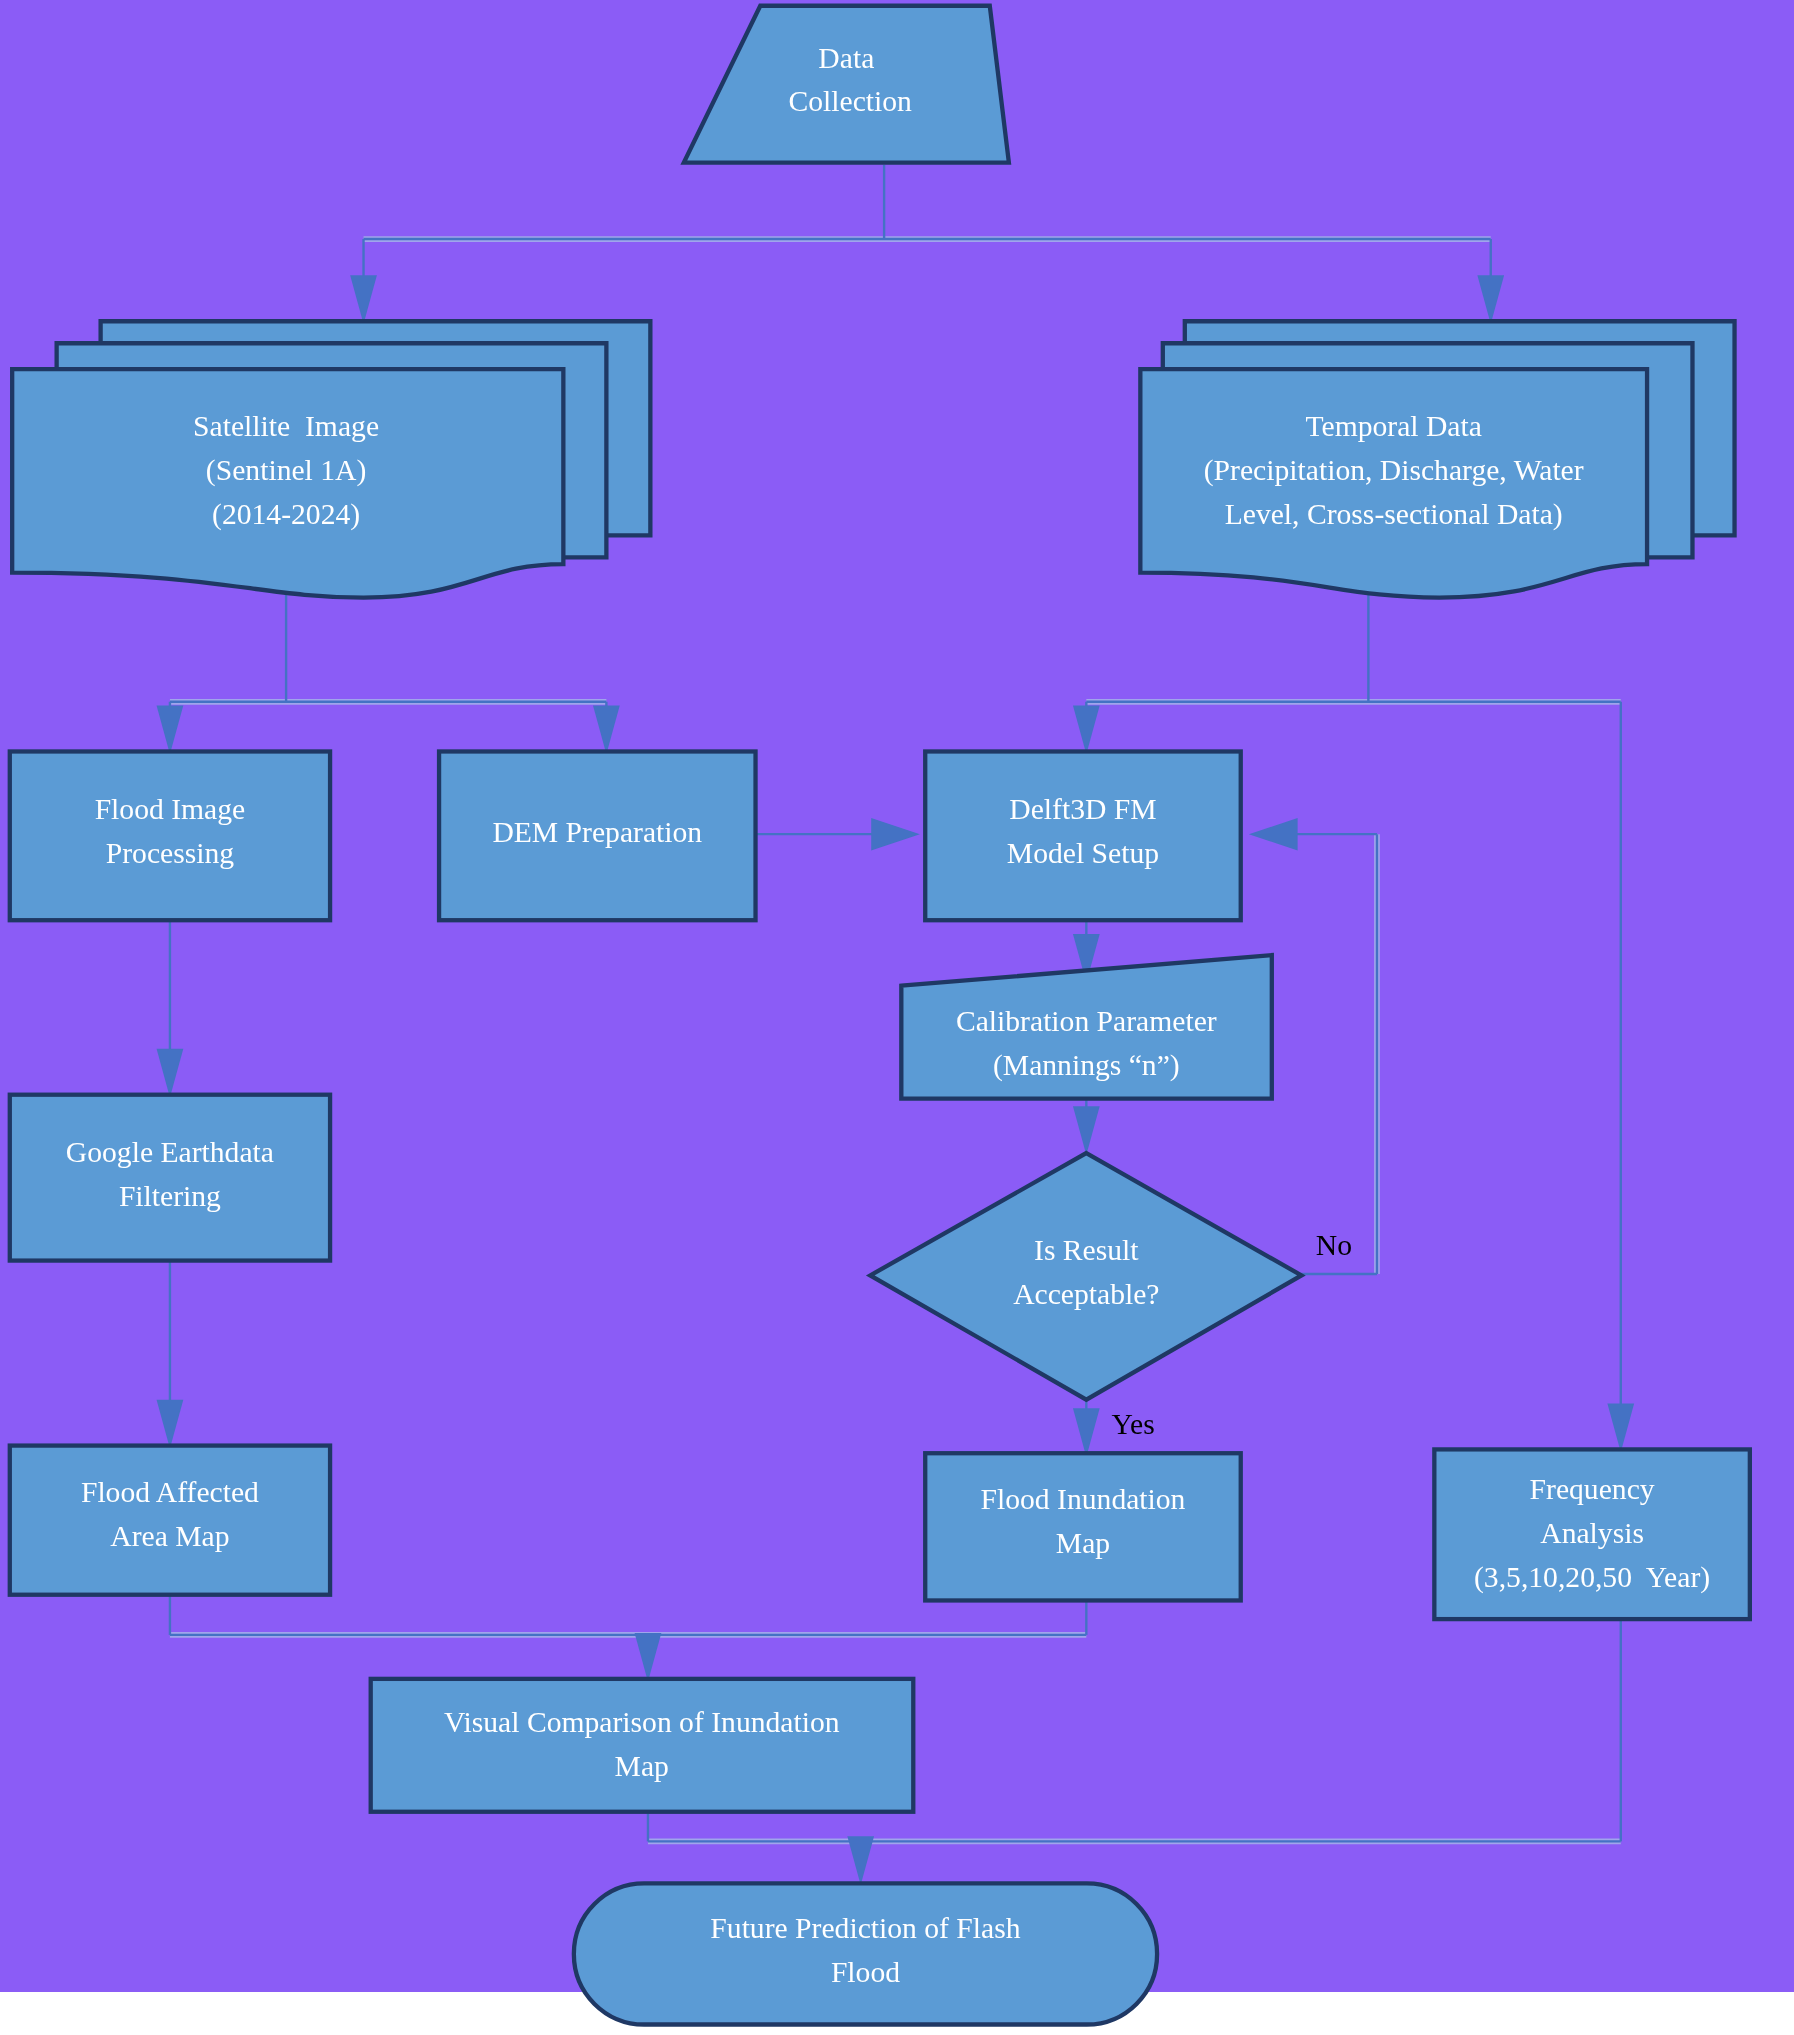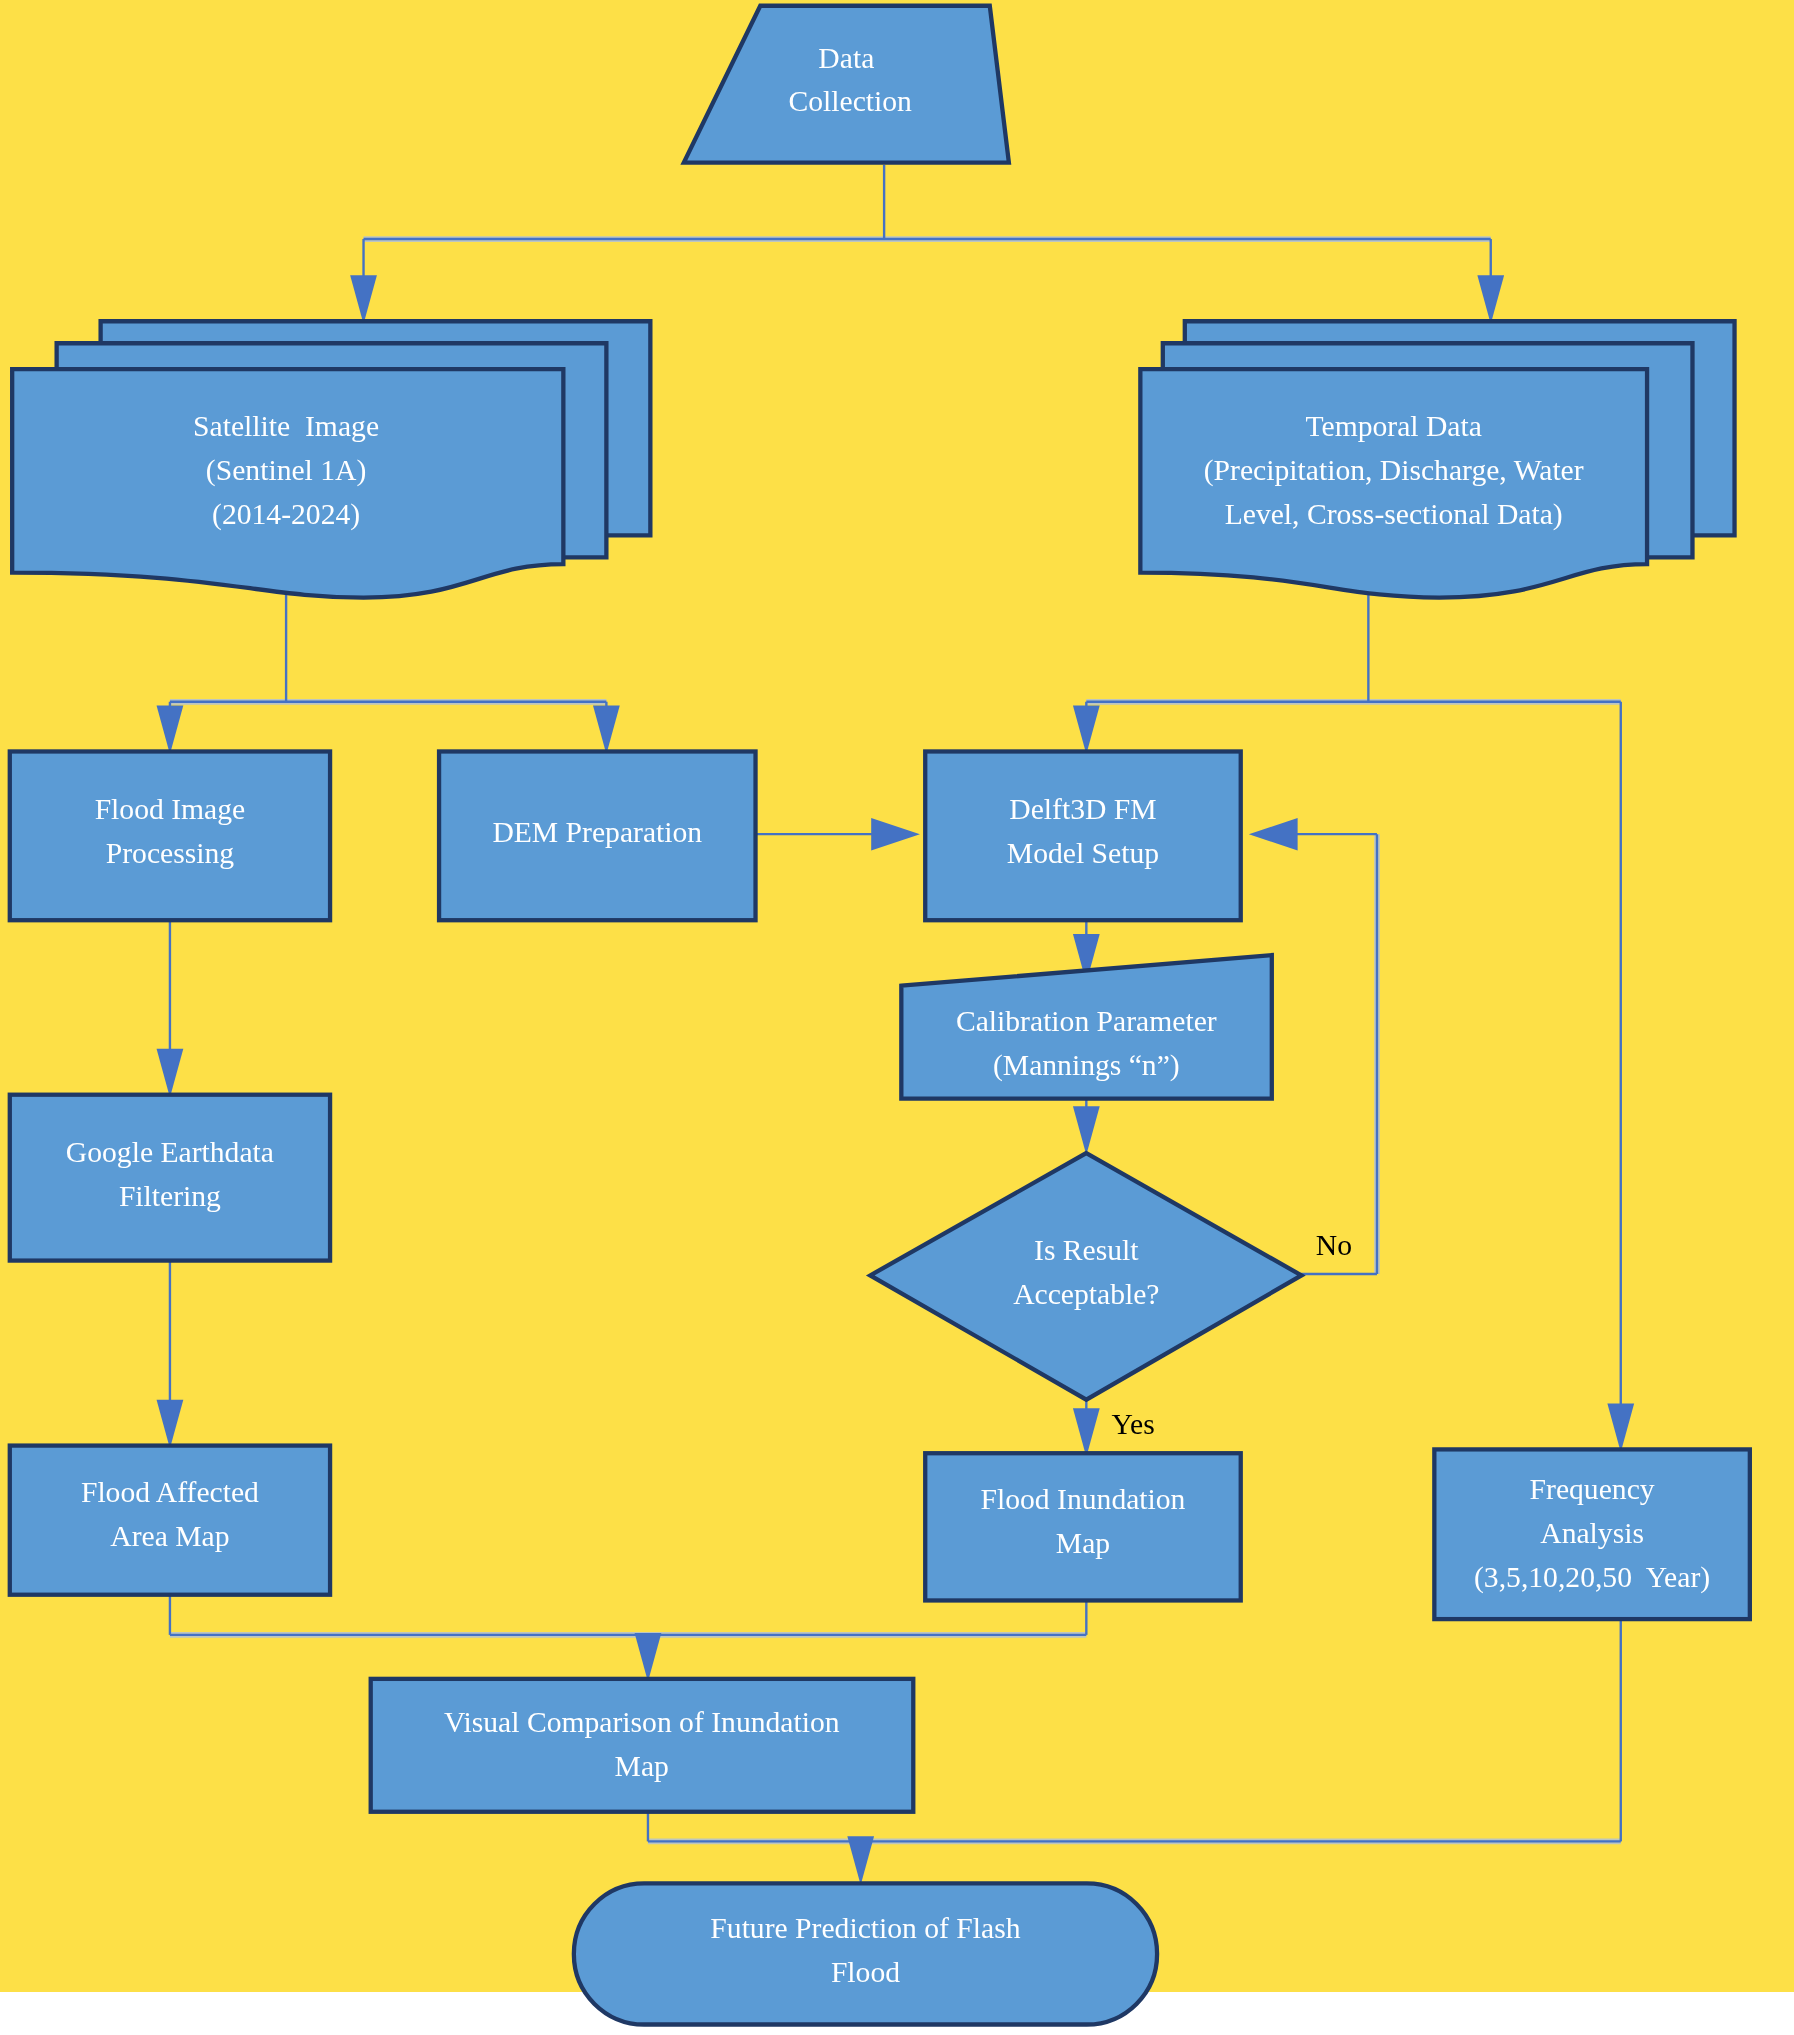--- a/index.html
+++ b/index.html
@@ -10,21 +10,21 @@
   body {
     width: 1795px;
     height: 2035px;
     overflow: hidden;
     font-family: "Liberation Serif", "DejaVu Serif", serif;
   }
   #flowchart-root {
     position: relative;
     width: 1795px;
     height: 1992px;
-    background: #fde047;
+    background: #8b5cf6;
     text-decoration: underline;
   }
   svg.chart-canvas {
     display: block;
     width: 1795px;
     height: 2035px;
   }
   .node-shape {
     fill: #5B9BD5;
     stroke: #1F3864;

